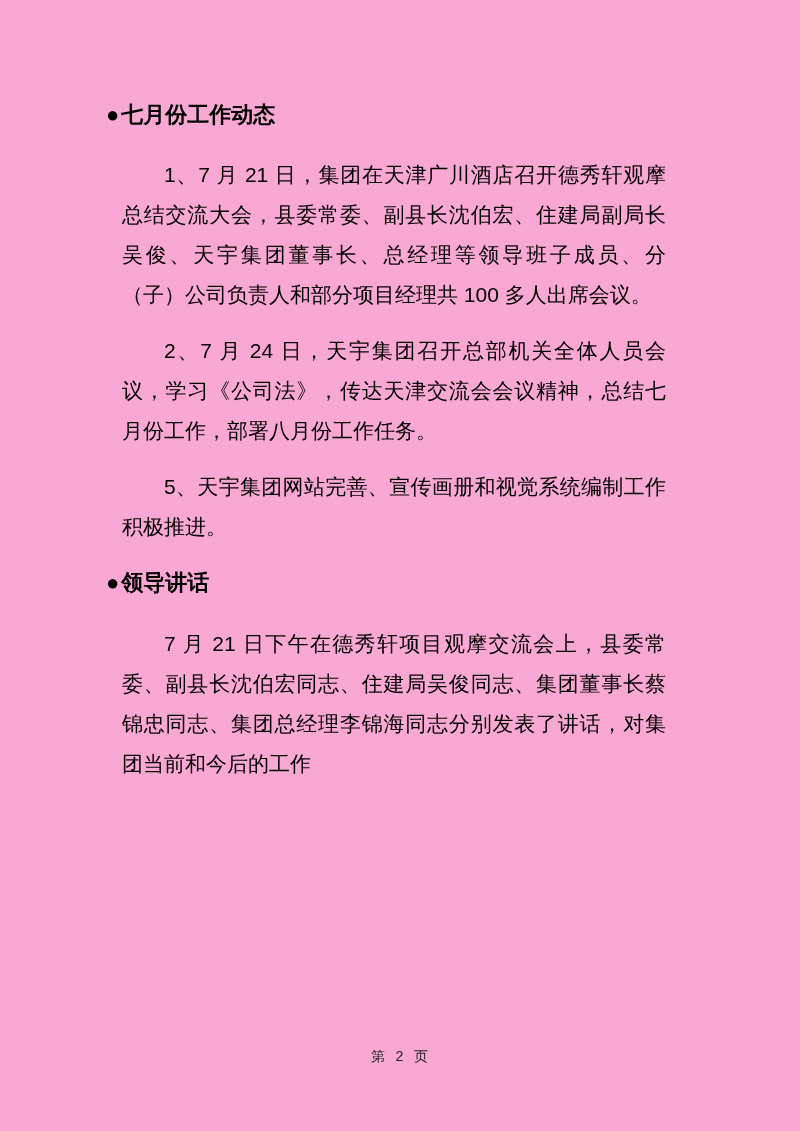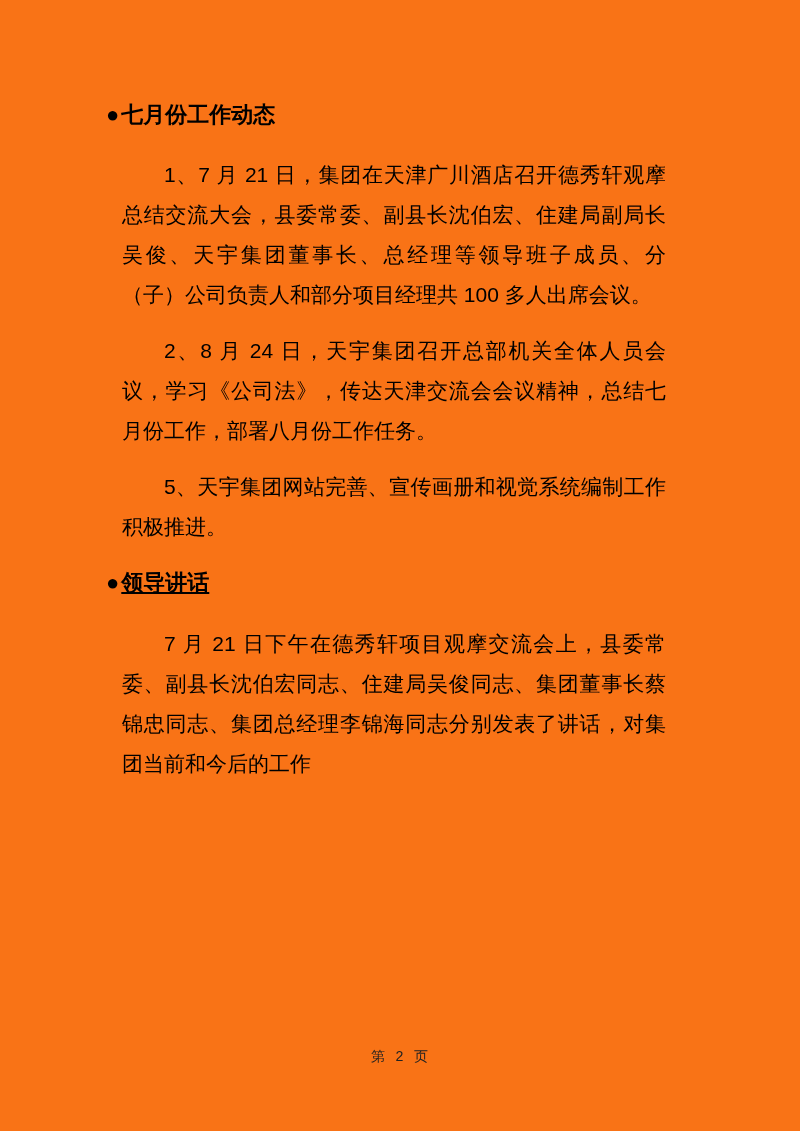--- a/index.html
+++ b/index.html
@@ -4,42 +4,41 @@
 <style>
   html, body {
     margin: 0;
     padding: 0;
     background: #ffffff;
   }
   .page {
     position: relative;
     width: 800px;
     height: 1131px;
-    background: #f97316;
+    background: #f9a8d4;
     overflow: hidden;
     font-family: "Liberation Sans", "DejaVu Sans", sans-serif;
     color: #000000;
   }
   .content {
     position: absolute;
     left: 106px;
     top: 95px;
     width: 576px;
   }
   .sec-heading {
     font-size: 22px;
     line-height: 40px;
     font-weight: bold;
     margin: 0 0 20px 0;
     color: #000000;
     white-space: nowrap;
   }
   .sec-heading.second {
     margin: 14px 0 21px 0;
-    text-decoration: underline;
   }
   .sec-heading .bullet {
     display: inline-block;
     margin-right: 2px;
   }
   .para {
     font-size: 21px;
     line-height: 40px;
     margin: 16px;
     text-indent: 2em;
@@ -63,21 +62,21 @@
 <body>
 
 <div class="page">
   <div class="content">
 
     <h2 class="sec-heading">
       <span class="bullet">●</span><span>七月份工作动态</span>
     </h2>
 
     <p class="para">1、7 月 21 日，集团在天津广川酒店召开德秀轩观摩总结交流大会，县委常委、副县长沈伯宏、住建局副局长吴俊、天宇集团董事长、总经理等领导班子成员、分（子）公司负责人和部分项目经理共 100 多人出席会议。</p>
-    <p class="para">2、8 月 24 日，天宇集团召开总部机关全体人员会议，学习《公司法》，传达天津交流会会议精神，总结七月份工作，部署八月份工作任务。</p>
+    <p class="para">2、7 月 24 日，天宇集团召开总部机关全体人员会议，学习《公司法》，传达天津交流会会议精神，总结七月份工作，部署八月份工作任务。</p>
     <p class="para">5、天宇集团网站完善、宣传画册和视觉系统编制工作积极推进。</p>
 
     <h2 class="sec-heading second">
       <span class="bullet">●</span><span>领导讲话</span>
     </h2>
 
     <p class="para">7 月 21 日下午在德秀轩项目观摩交流会上，县委常委、副县长沈伯宏同志、住建局吴俊同志、集团董事长蔡锦忠同志、集团总经理李锦海同志分别发表了讲话，对集团当前和今后的工作</p>
 
   </div>
 

